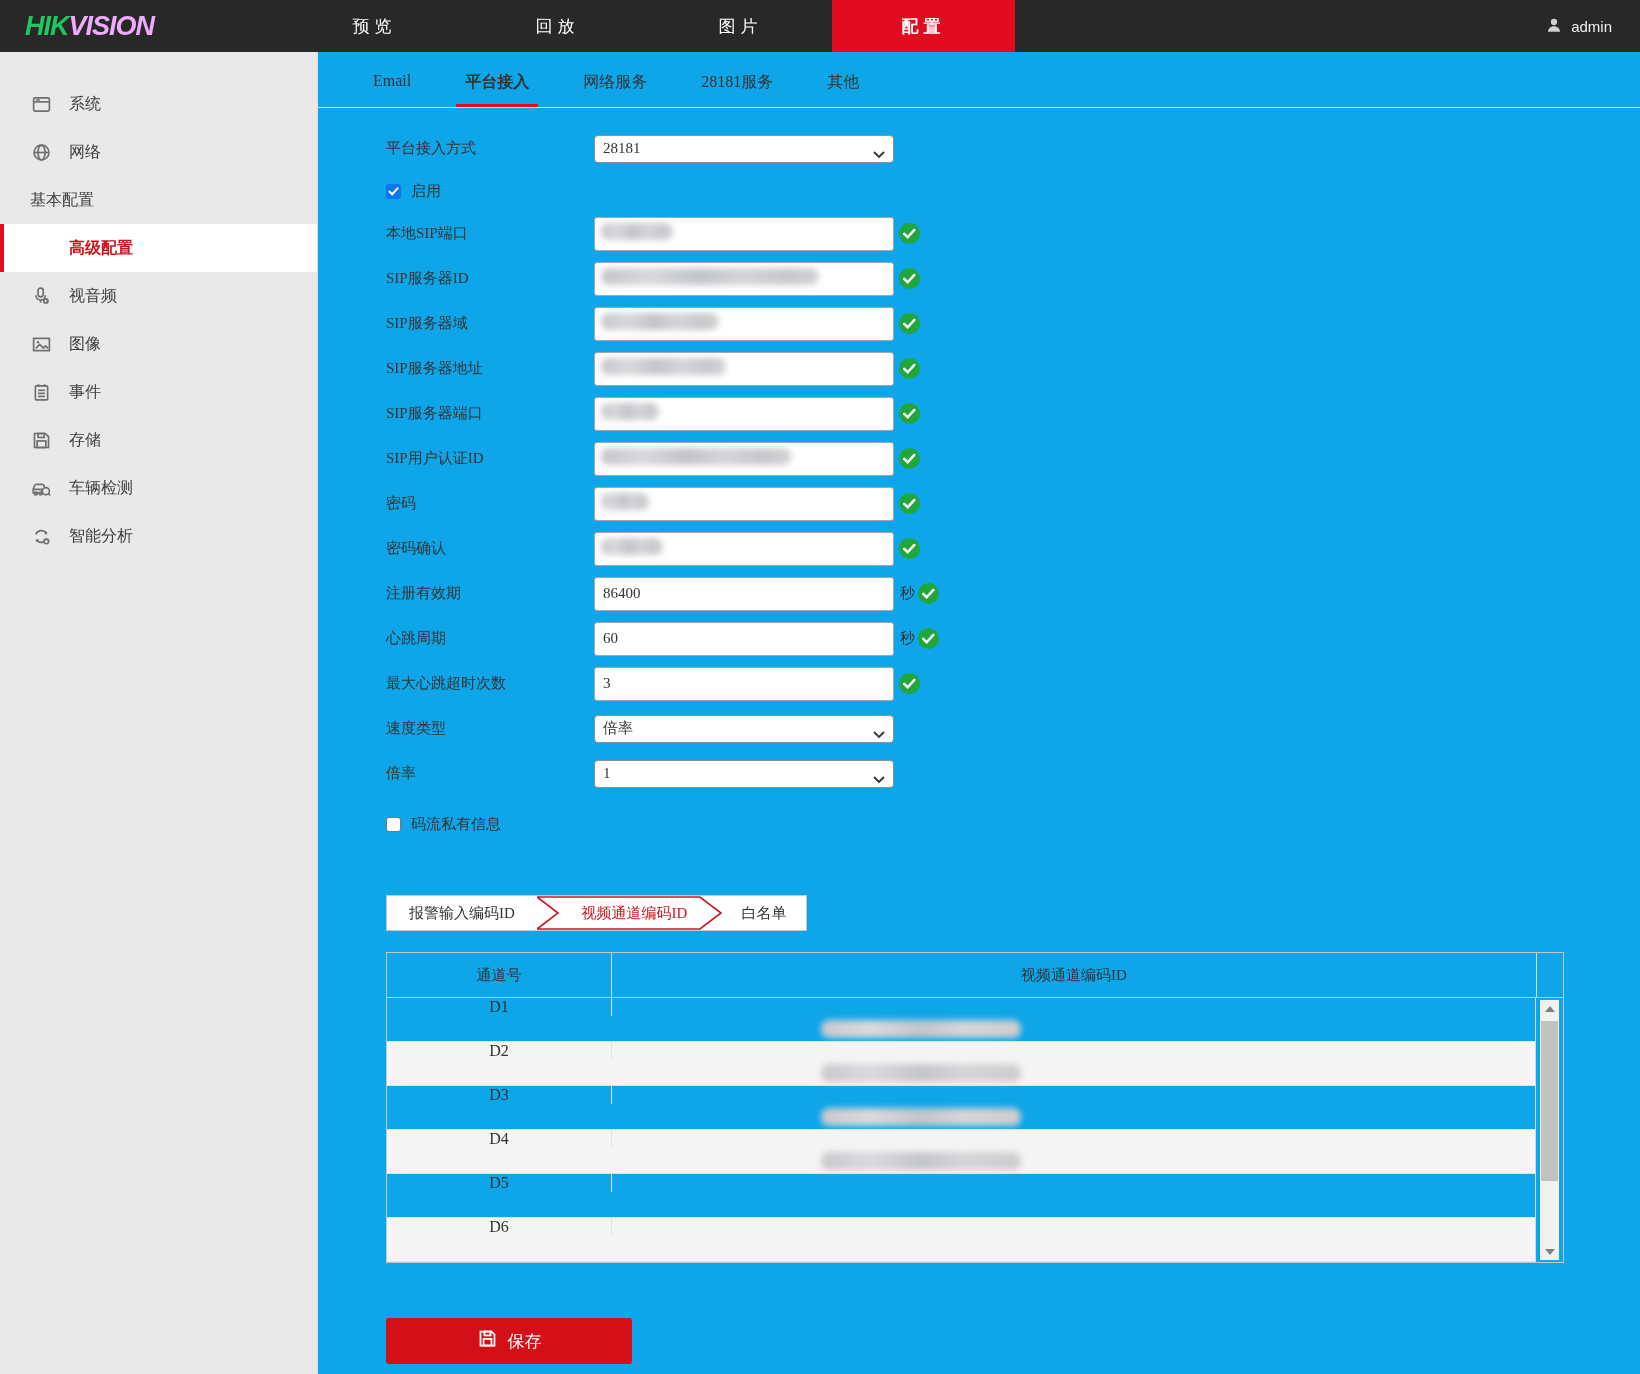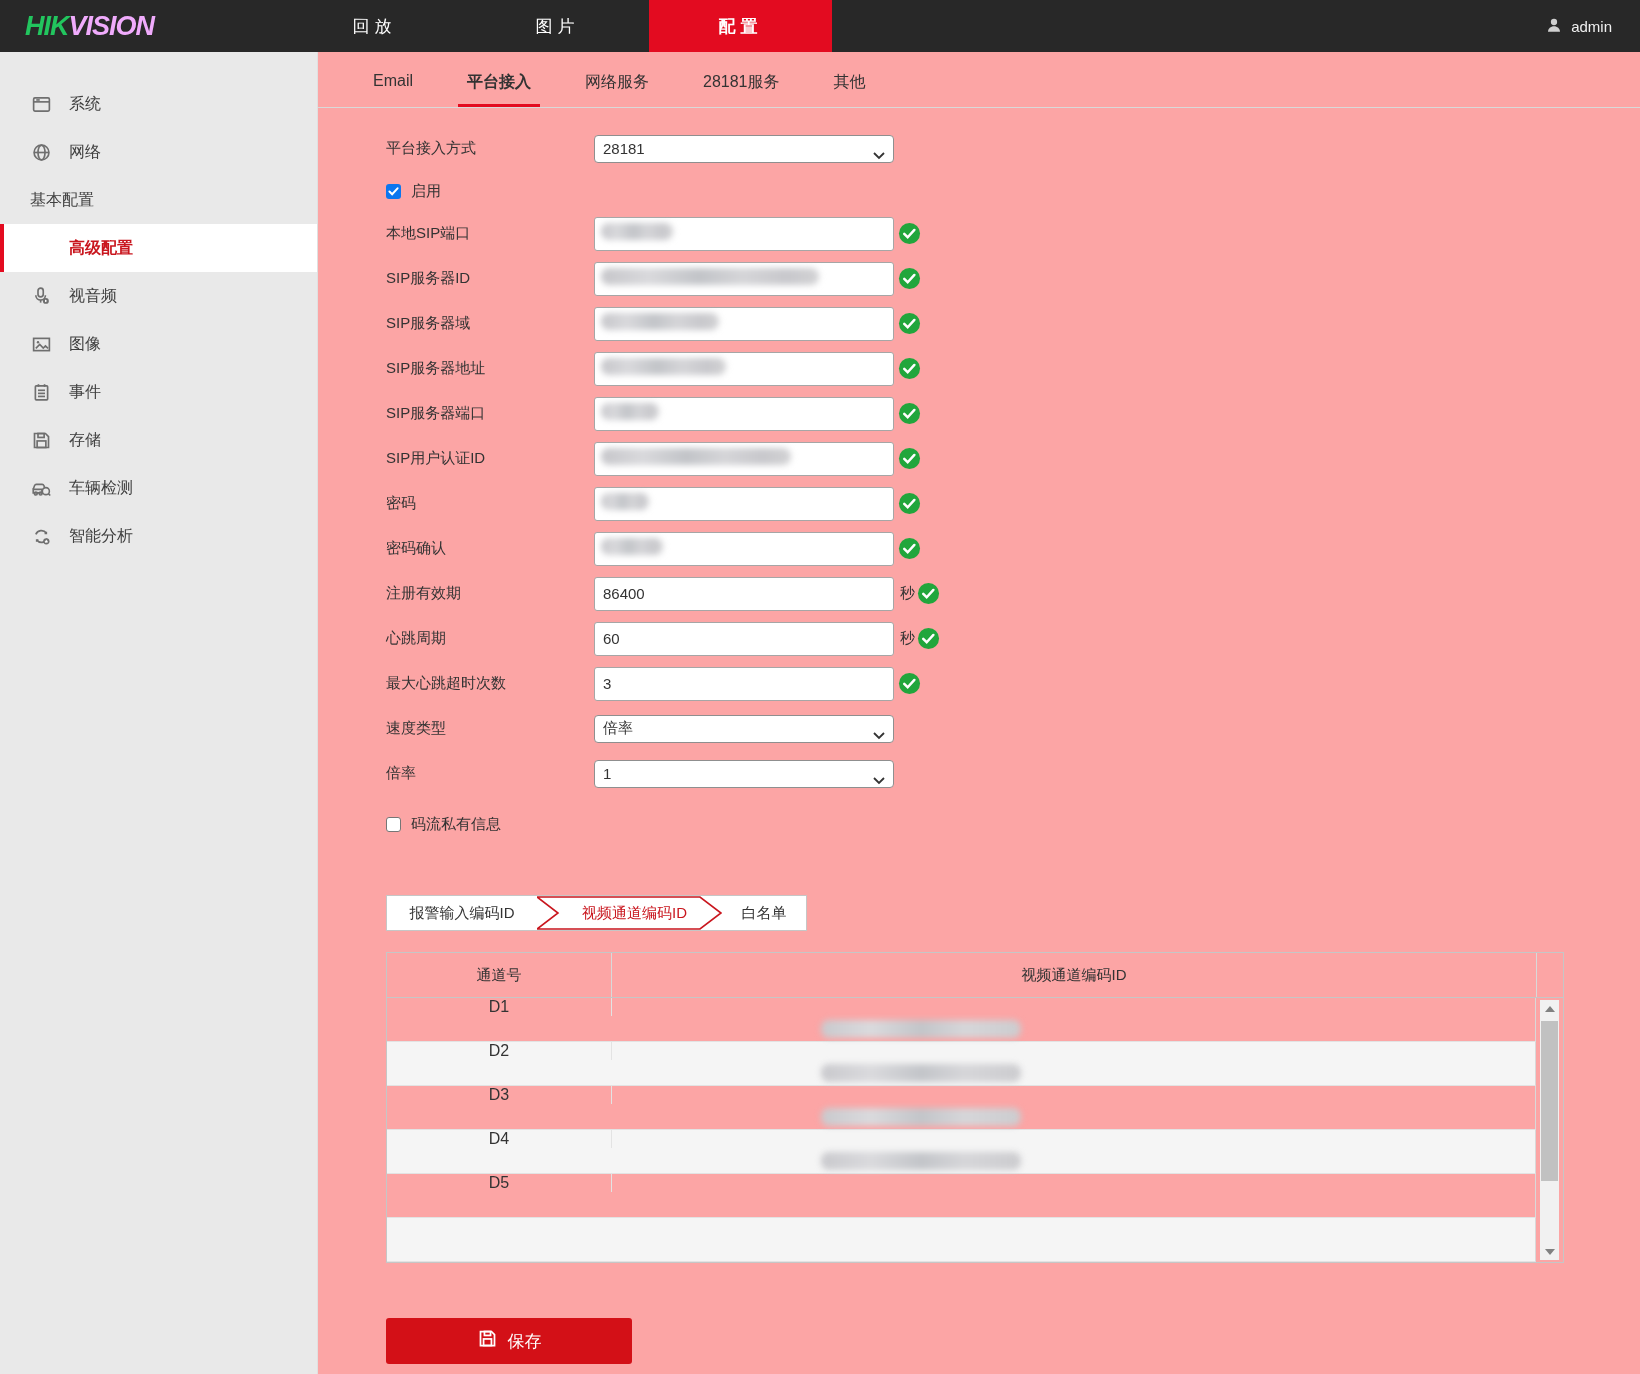--- a/index.html
+++ b/index.html
@@ -18,21 +18,21 @@
   .userbox { position:absolute; right:28px; top:0; height:52px; display:flex; align-items:center; gap:8px; color:#f0f0f0; font-size:15px; }
 
   
   .sidebar { position:absolute; left:0; top:52px; bottom:0; width:318px; background:#e9e9e9; border-right:1px solid #e0e0e0; padding-top:28px; }
   .side-item { height:48px; display:flex; align-items:center; gap:17px; padding-left:30px; font-size:16px; color:#404040; cursor:pointer; }
   .side-item .sicon { width:22px; height:22px; flex:0 0 22px; display:flex; align-items:center; justify-content:center; }
   .side-sub { }
   .side-item.selected { background:#fff; border-left:4px solid #e30b20; padding-left:65px; color:#c9161e; font-weight:bold; }
 
   
-  .content { position:absolute; left:318px; top:52px; right:0; bottom:0; background:#fca5a5; }
+  .content { position:absolute; left:318px; top:52px; right:0; bottom:0; background:#0ea5e9;font-family:Liberation Serif, serif; }
 
   .tabrow { display:flex; gap:36px; padding:20px 20px 0 46px; border-bottom:1px solid #d9d9d9; }
   .tab { padding:0 9px 11px 9px; font-size:16px; color:#333; cursor:pointer; border-bottom:3px solid transparent; }
   .tab.active { font-weight:bold; border-bottom-color:#e30b20; }
 
   .form { padding:18px 0 0 68px; }
   .frow { display:flex; align-items:center; height:45px; }
   .flabel { width:208px; font-size:15px; color:#333; }
   .ctrl { position:relative; width:300px; }
   .ctrl input { width:300px; height:28px; border:1px solid #a6a6a6; border-radius:3px; padding:16px 8px; font-size:15px; color:#333; background:#fff; font-family:inherit; }
@@ -84,20 +84,21 @@
 </style>
 </head>
 <body>
 
 <div class="topbar">
   <div class="logo">
     <span class="hik">HIK</span>
       <span class="vision">VISION</span>
   </div>
   <div class="topnav">
+    <div class="nav-item">预览</div>
     <div class="nav-item">回放</div>
     <div class="nav-item">图片</div>
     <div class="nav-item active">配置</div>
   </div>
   <div class="userbox">
     <span>
       <svg width="18" height="18" viewBox="0 0 24 24">
           <circle cx="12" cy="8" r="4.2" fill="#cfcfcf"></circle>
           <path d="M4 21c0-4.4 3.6-7.5 8-7.5s8 3.1 8 7.5z" fill="#cfcfcf"></path>
         </svg>
@@ -426,20 +427,21 @@
         <div class="td1">D4</div>
         <div class="td2">
             <div class="tblob"></div>
           </div>
       </div>
       <div class="trow">
         <div class="td1">D5</div>
         <div class="td2"></div>
       </div>
       <div class="trow even">
+        <div class="td1">D6</div>
         <div class="td2"></div>
       </div>
       <div class="vscroll">
         <div class="sb-up">
             <div class="tri-up"></div>
           </div>
         <div class="sb-thumb"></div>
         <div class="sb-down">
             <div class="tri-down"></div>
           </div>

